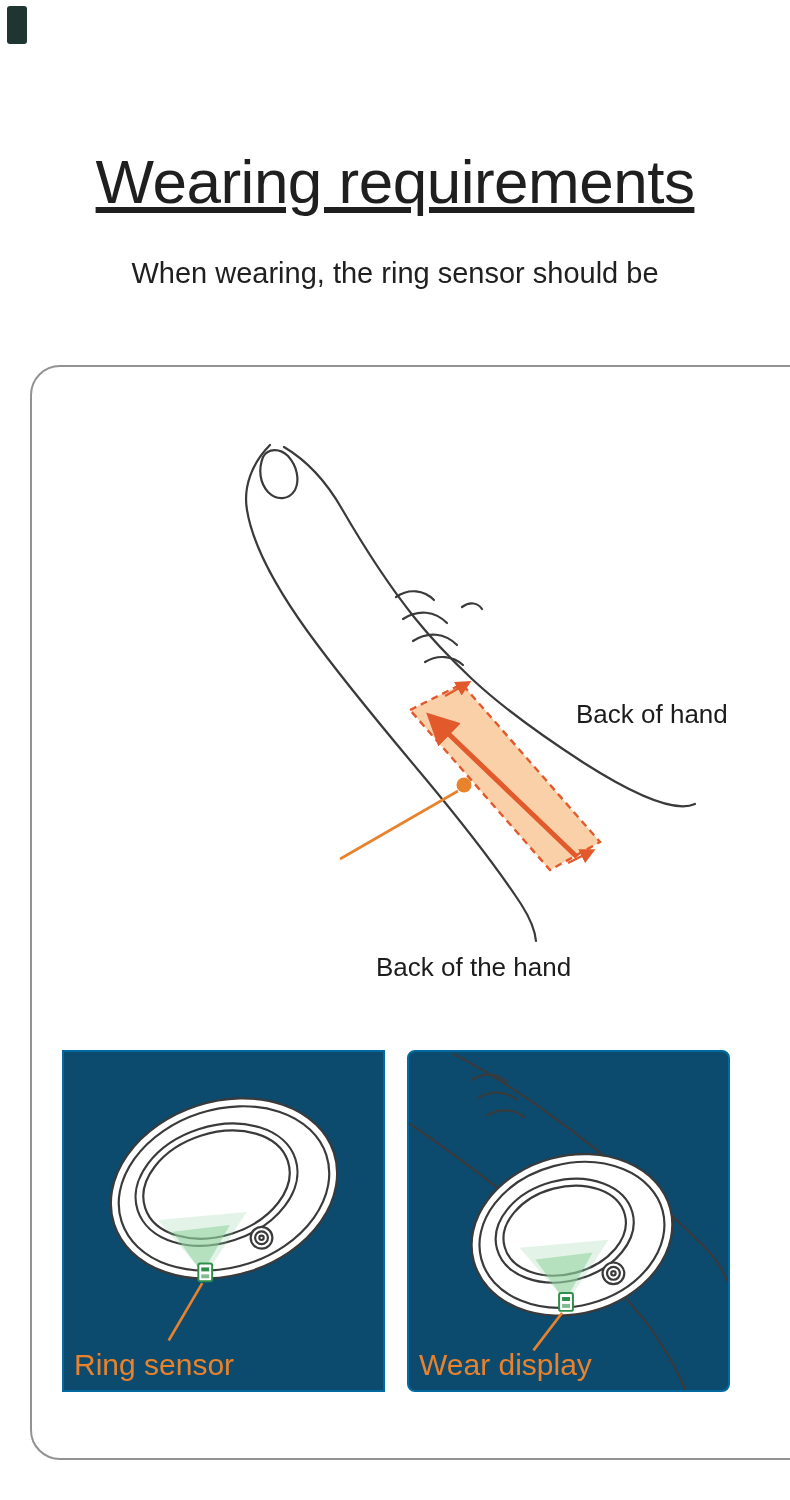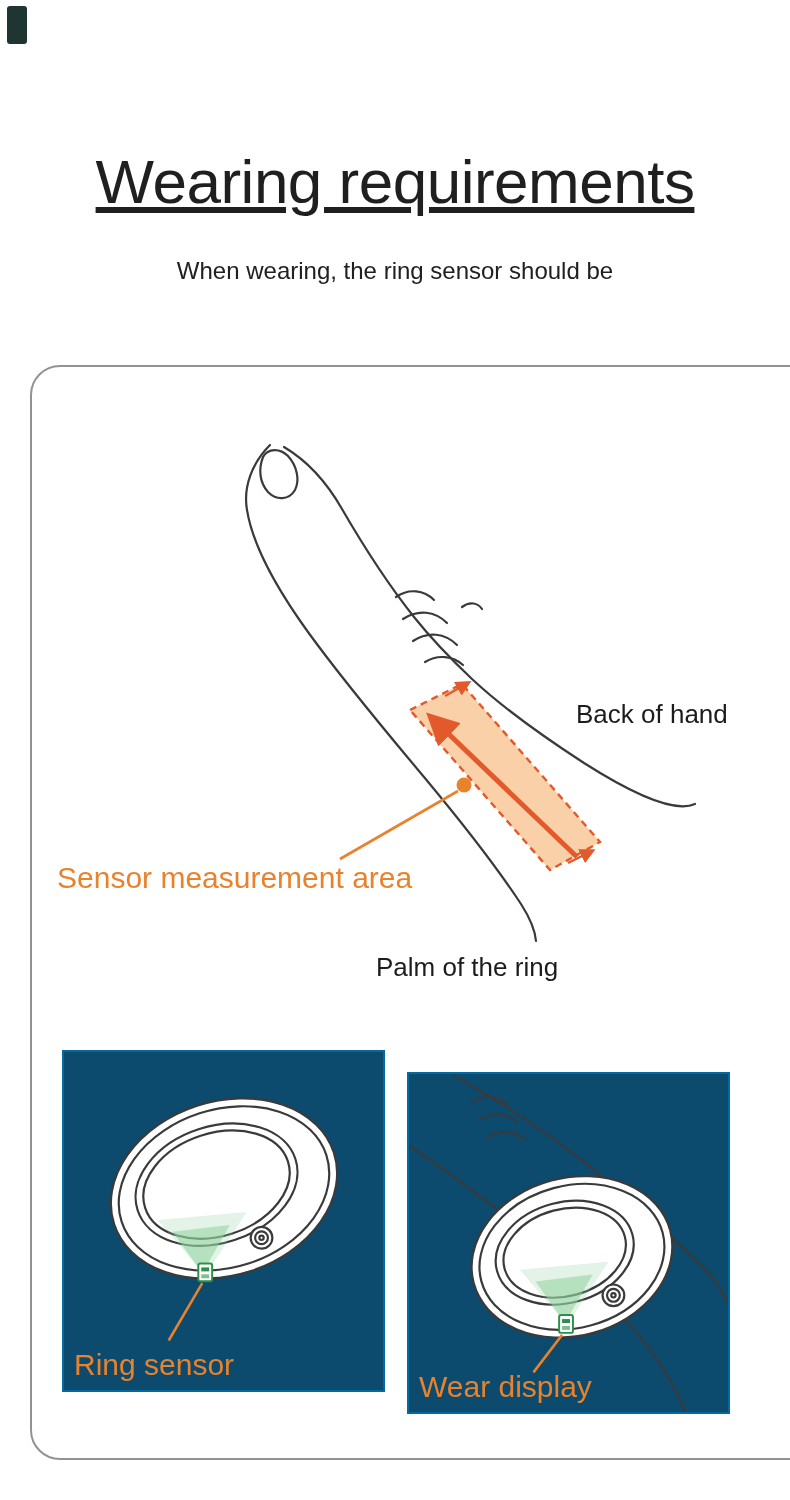--- a/index.html
+++ b/index.html
@@ -30,21 +30,21 @@
     font-weight: 500;
     color: #1f1f1f;
     letter-spacing: -0.5px;
     text-decoration: underline;
   }
 
   .subtitle {
     position: absolute;
     top: 256px; left: 0; right: 0;
     text-align: center;
-    font-size: 24px;
+    font-size: 29px;
     line-height: 1.24;
     color: #202020;
   }
 
   .card {
     position: absolute;
     left: 30px; top: 365px;
     width: 788px; height: 1095px;
     background: #ffffff;
     border: 2px solid #929292;
@@ -132,22 +132,21 @@
         <line class="band-solid" x1="545" y1="490" x2="400" y2="351" marker-end="url(#arrO)"></line>
         <line class="band-thin" x1="413" y1="329" x2="436" y2="316" marker-end="url(#arrO)"></line>
         <line class="band-thin" x1="536" y1="496" x2="560" y2="484" marker-end="url(#arrO)"></line>
       </g>
 
       <circle class="accent-fill" cx="432" cy="418" r="7.5"></circle>
       <line class="leader" x1="426" y1="424" x2="308" y2="492"></line>
     </svg>
 
     <div class="lbl" style="left:544px; top:332px;">Back of hand</div>
-    <div class="lbl accent" style="left:25px; top:494px;">Sensor measurement area</div>
-    <div class="lbl" style="left:344px; top:585px;">Palm of the ring</div>
+    <div class="lbl" style="left:344px; top:585px;">Back of the hand</div>
 
     <div class="inset" style="left:30px; top:683px;">
       <svg viewBox="0 0 323 342" aria-hidden="true">
         <g transform="rotate(-18 162 138)">
           <ellipse class="la fill-white" cx="162" cy="138" rx="117" ry="88"></ellipse>
           <ellipse class="la" cx="162" cy="138" rx="109" ry="80"></ellipse>
           <ellipse class="la" cx="156" cy="132" rx="84" ry="59"></ellipse>
           <ellipse class="la" cx="156" cy="132" rx="76" ry="52"></ellipse>
         </g>
         <g>
@@ -162,21 +161,21 @@
         <g>
           <rect class="dev" x="136" y="214" width="14" height="18" rx="2"></rect>
           <rect class="dev-cell" x="139" y="218" width="8" height="4"></rect>
           <rect class="dev-cell" x="139" y="225" width="8" height="4" opacity="0.6"></rect>
         </g>
         <line class="leader" x1="140" y1="234" x2="106" y2="292"></line>
       </svg>
       <div class="lbl accent inset-lbl">Ring sensor</div>
     </div>
 
-    <div class="inset" style="left:375px; top:705px;">
+    <div class="inset" style="left:375px; top:683px;border-radius:8px;">
       <svg viewBox="0 0 323 342" aria-hidden="true">
         <g class="la">
           <path d="M 46 2 C 120 42, 200 100, 298 196 C 310 208, 318 220, 322 232"></path>
           <path d="M 0 72 C 70 120, 140 175, 200 230 C 235 262, 262 300, 280 342"></path>
         </g>
         <g class="la">
           <path d="M 64 28 C 76 20, 90 22, 99 30"></path>
           <path d="M 71 46 C 85 38, 99 40, 109 48"></path>
           <path d="M 79 64 C 93 56, 107 58, 117 66"></path>
         </g>

